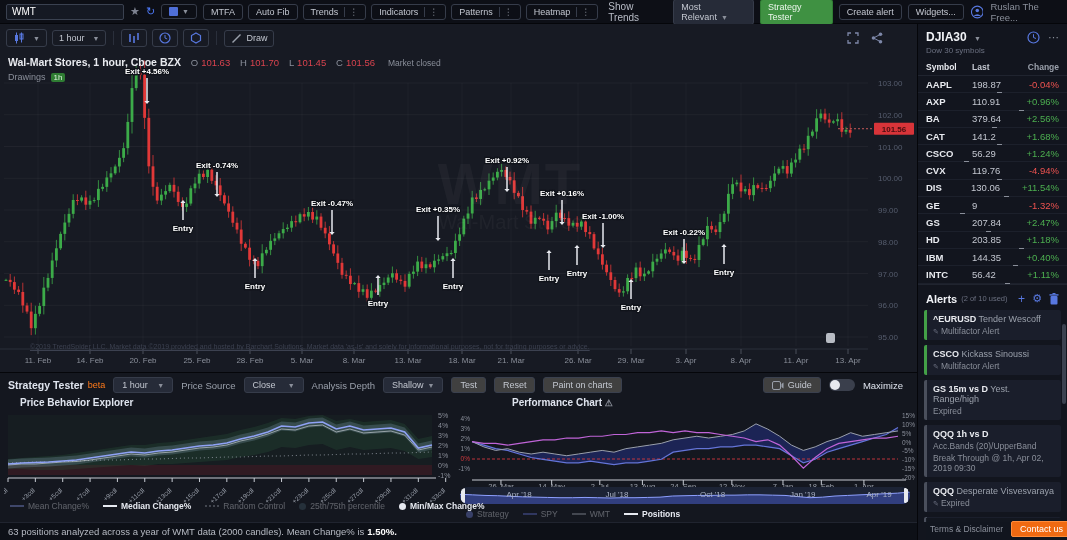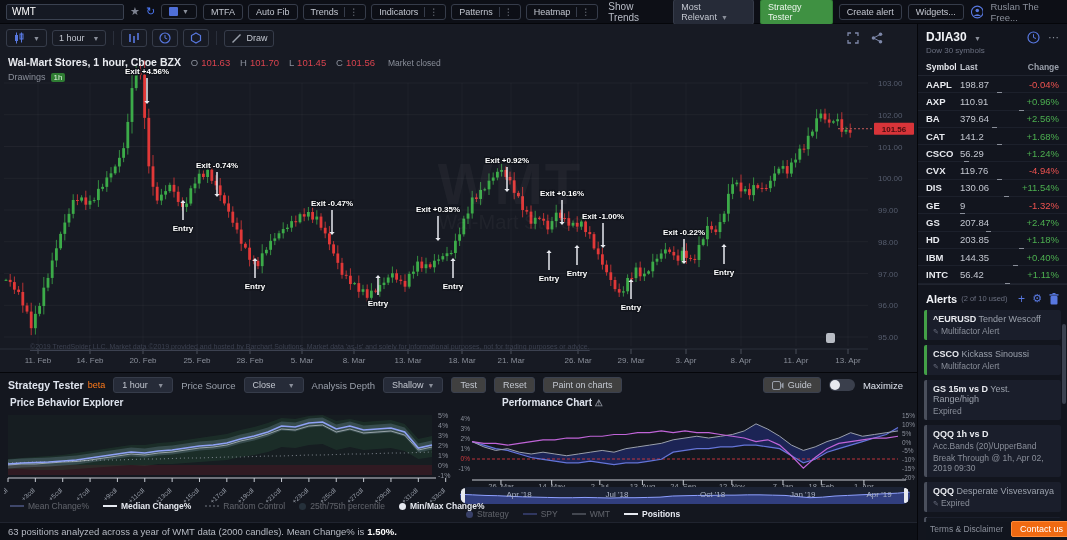--- a/index.html
+++ b/index.html
@@ -42,21 +42,21 @@
   #chart-copyright { position:absolute; left:30px; top:293px; font-size:7px; color:#3c4150; text-decoration:underline; z-index:2; white-space:nowrap; }
 
   
   #right-panel { position:absolute; left:917px; top:24px; width:150px; height:516px; background:#12151e; border-left:1px solid #05060a; }
   #wl-head { display:flex; align-items:center; padding:6px 8px 2px 8px; }
   #wl-title { color:#f0f2f6; font-weight:bold; font-size:12px; cursor:pointer; }
   #wl-icons { margin-left:auto; display:flex; gap:8px; align-items:center; }
   #wl-sub { color:#6b7widt080; color:#6b7080; font-size:8px; padding:0 8px 4px 8px; }
   #wl-thead { display:flex; font-size:8.5px; color:#9aa0ab; font-weight:bold; padding:3px 8px; border-bottom:1px solid #20242f; }
   .wl-row { display:flex; font-size:9.5px; padding:0 8px; height:17.3px; align-items:center; border-bottom:1px solid #1c202b; cursor:pointer; position:relative; }
-  .wl-sym { width:34px; color:#e8eaef; font-weight:bold; }
+  .wl-sym { width:46px; color:#e8eaef; font-weight:bold; }
   .wl-last { width:52px; color:#c3c7d0; }
   .wl-chg { flex:1; text-align:right; }
   .pos { color:#4caf50; } .neg { color:#ef5350; }
   .wl-dash { position:absolute; bottom:-1px; width:5px; height:1px; background:#8a8f9a; }
 
   #alerts-head { display:flex; align-items:center; padding:7px 8px 4px 8px; border-top:1px solid #20242f; }
   #alerts-title { color:#f0f2f6; font-weight:bold; font-size:11px; }
   #alerts-used { color:#6b7080; font-size:7.5px; margin-left:4px; }
   #alerts-icons { margin-left:auto; display:flex; gap:7px; align-items:center; }
   #alerts-list { height:212px; overflow:hidden; padding:0 6px; }
@@ -76,22 +76,22 @@
   #tester-head { display:flex; align-items:center; gap:8px; padding:4px 8px; height:24px; }
   #tester-title { color:#dfe4ee; font-weight:bold; font-size:10.5px; }
   #tester-beta { color:#ff7a1a; font-size:9px; margin-left:-4px; }
   .ts-select { background:#262b38; border:1px solid #363c4a; border-radius:3px; font-size:9px; color:#c3c7d0; padding:2px 8px; cursor:pointer; min-width:60px; display:flex; justify-content:space-between; align-items:center; }
   .ts-label { font-size:9.5px; color:#9aa0ab; }
   .ts-btn { border:1px solid #3a404e; background:#404040; border-radius:3px; color:#c3c7d0; font-size:9px; padding:2px 8px; cursor:pointer; }
   #tester-right { margin-left:auto; display:flex; align-items:center; gap:8px; margin-right:6px; }
   #toggle { width:26px; height:12px; background:#3a3f4c; border-radius:6px; position:relative; cursor:pointer; }
   #toggle .knob { position:absolute; left:1px; top:1px; width:10px; height:10px; background:#e8eaef; border-radius:50%; }
   .panel-title { position:absolute; top:24px; font-size:10px; font-weight:bold; color:#dfe4ee; }
-  #pbe-title { left:10px; }
-  #perf-title { left:466px;padding-left:36px; }
+  #pbe-title { left:20px; }
+  #perf-title { left:476px;padding-left:36px; }
   .warn { color:#8a8f99; font-size:9px; }
   #pbe-svg { position:absolute; left:4px; top:38px; }
   #perf-svg { position:absolute; left:458px; top:38px; }
   .legend-row { position:absolute; display:flex; gap:14px; align-items:center; font-size:8.5px; }
   #pbe-legend { left:10px; top:128px; }
   #perf-legend { left:466px; top:136px; }
   .lg-item { display:flex; align-items:center; gap:4px; cursor:pointer; color:#e6e9f0; }
   .lg-item.dim { opacity:.35; }
   .lg-line { width:14px; height:2px; }
   .lg-dot { width:7px; height:7px; border-radius:50%; }

